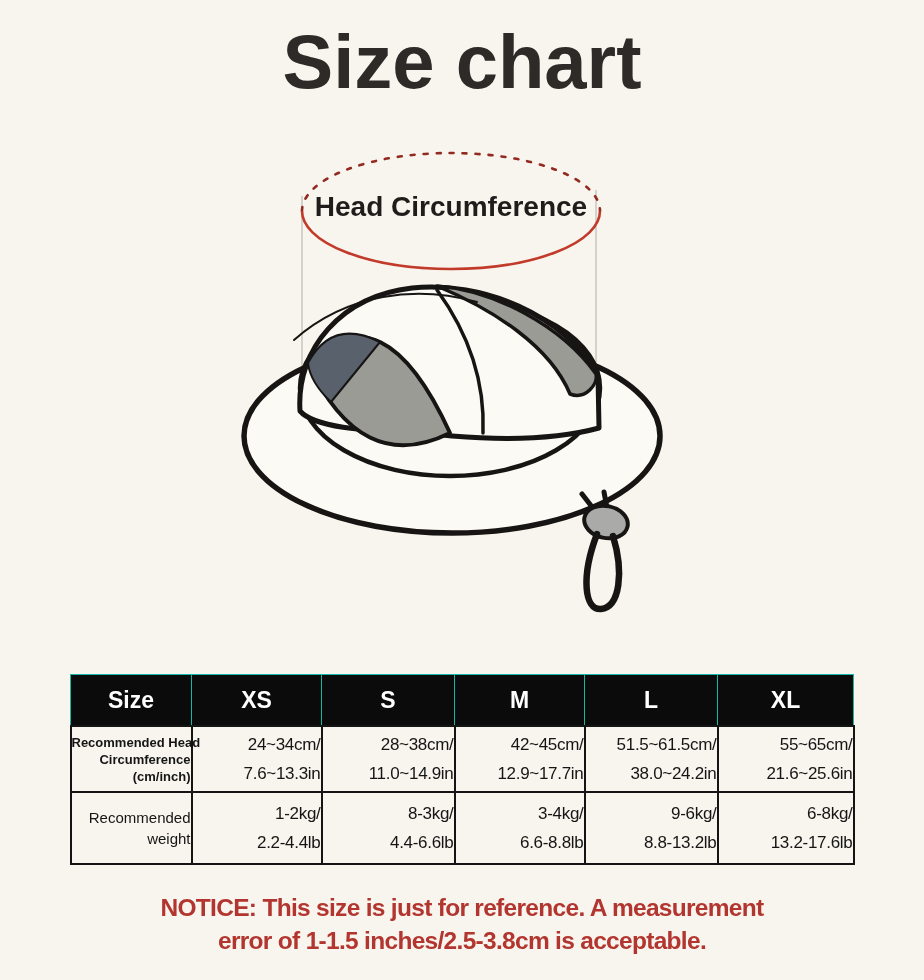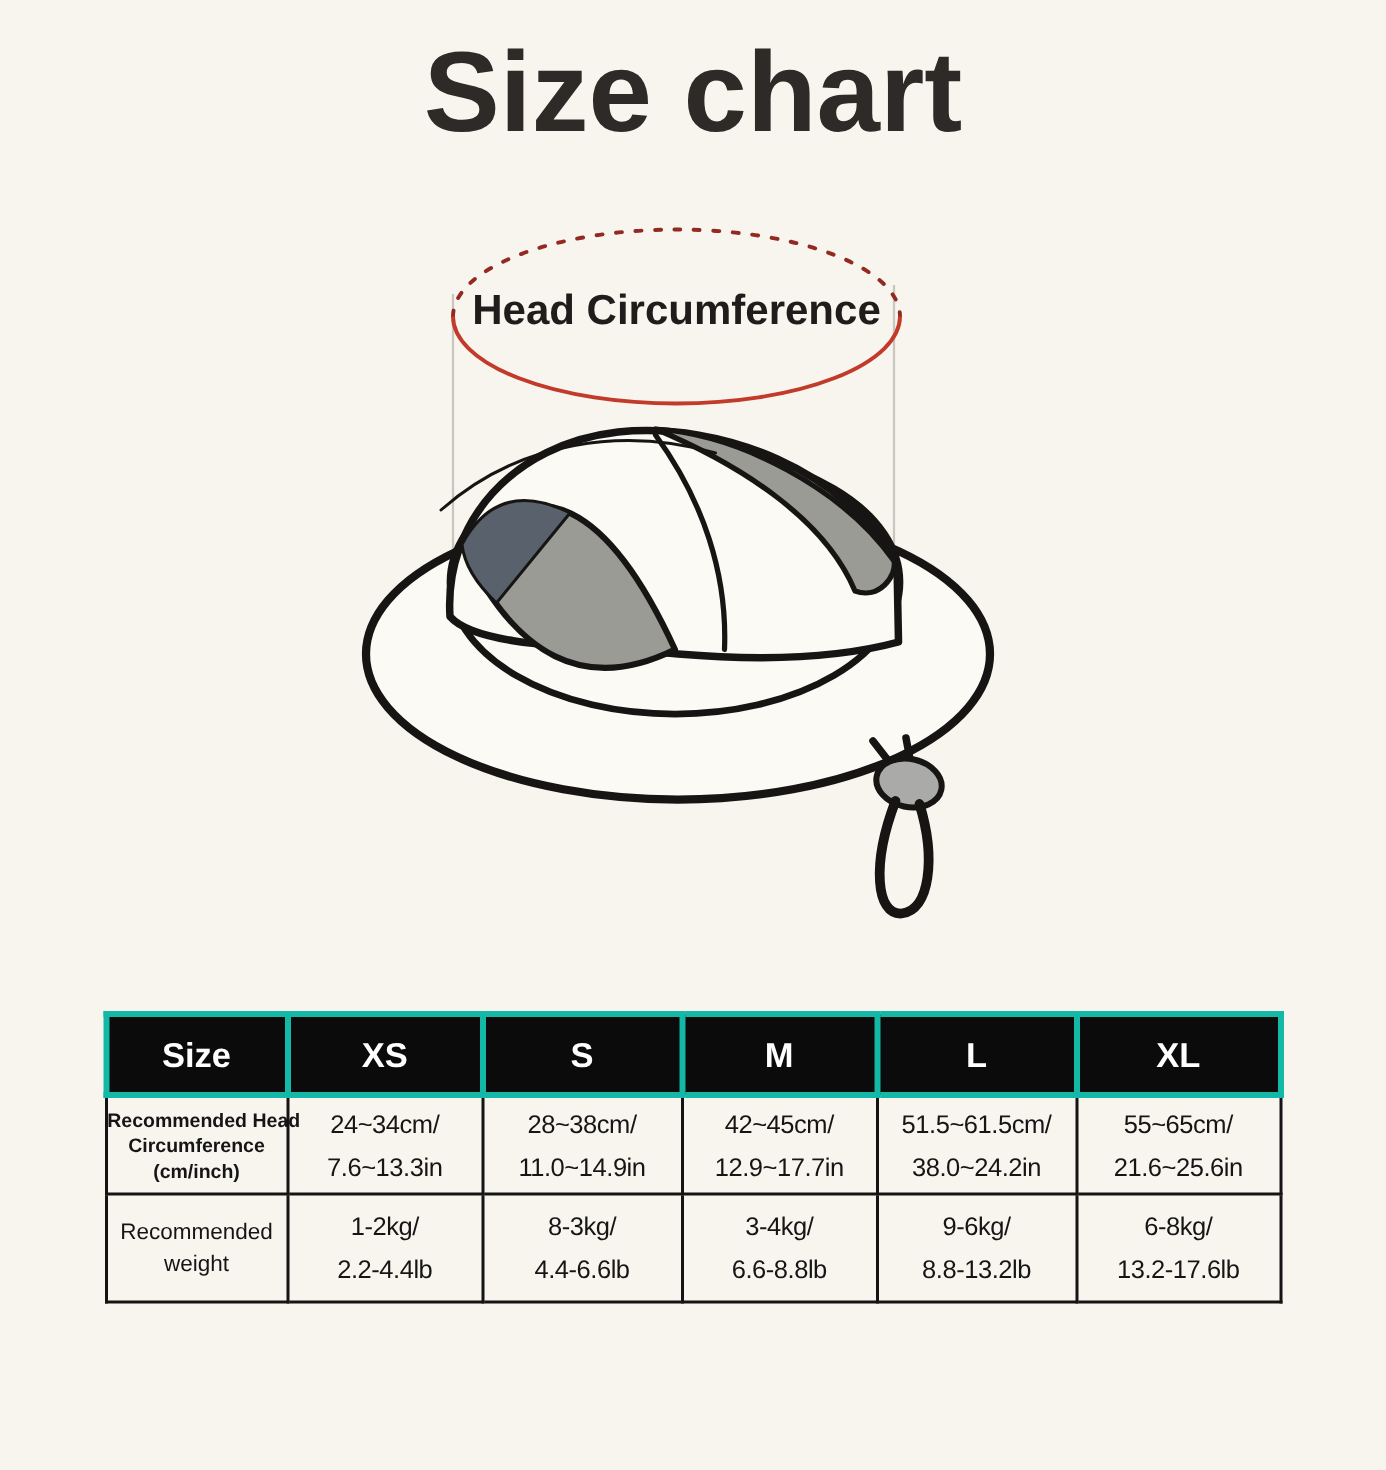--- a/index.html
+++ b/index.html
@@ -33,28 +33,28 @@
     margin:36px auto 0;
     border-collapse:collapse;
     table-layout:fixed;
   }
   table.size-table thead th{
     background:#0b0b0b;
     color:#ffffff;
     font-size:23px;
     font-weight:600;
     height:48px;
-    border:4px solid #14b8a6;
+    border:1px solid #14b8a6;
     text-align:center;
     vertical-align:middle;
   }
   table.size-table tbody th,
   table.size-table tbody td{
     border:2.5px solid #141414;
-    text-align:center;
+    text-align:right;
     vertical-align:middle;
     padding:0;
     color:#151515;
     background:transparent;
   }
   table.size-table tbody tr.row-circumference{height:66px;}
   table.size-table tbody tr.row-weight{height:72px;}
   .cell-line{
     font-size:17px;
     line-height:29px;
@@ -192,13 +192,15 @@
       </td>
       <td>
         <div class="cell-line">6-8kg/</div>
         <div class="cell-line">13.2-17.6lb</div>
       </td>
     </tr>
   </tbody>
 </table>
 
 <div class="notice">
+  <div>NOTICE: This size is just for reference. A measurement</div>
+  <div>error of 1-1.5 inches/2.5-3.8cm is acceptable.</div>
 </div>
 
 </body></html>

